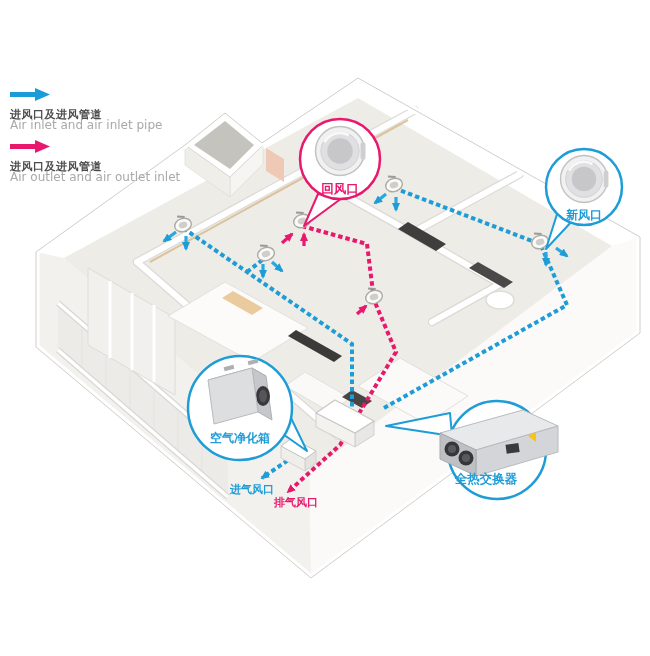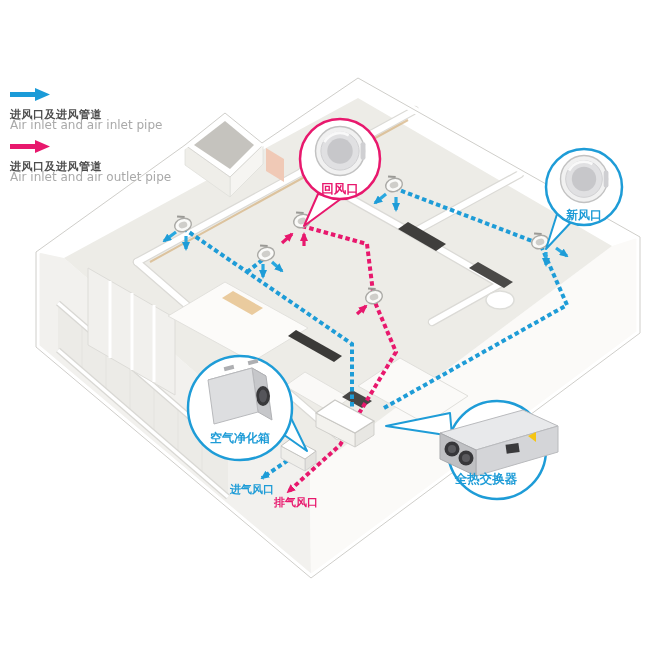--- a/index.html
+++ b/index.html
@@ -227,18 +227,18 @@
         <div class="en">Air inlet and air inlet pipe</div>
       </div>
     </div>
     <div class="legend-row">
       <svg class="arrow-glyph" width="40" height="13" viewBox="0 0 40 13">
         <rect x="0" y="4" width="25" height="5" fill="#e8186d"></rect>
         <path d="M25,0 L40,6.5 L25,13 Z" fill="#e8186d"></path>
       </svg>
       <div class="legend-text">
         <div class="zh">进风口及进风管道</div>
-        <div class="en">Air inlet and air outlet pipe</div>
+        <div class="en">Air outlet and air outlet inlet</div>
       </div>
     </div>
   </div>
 
 </div>
 
 </body></html>

